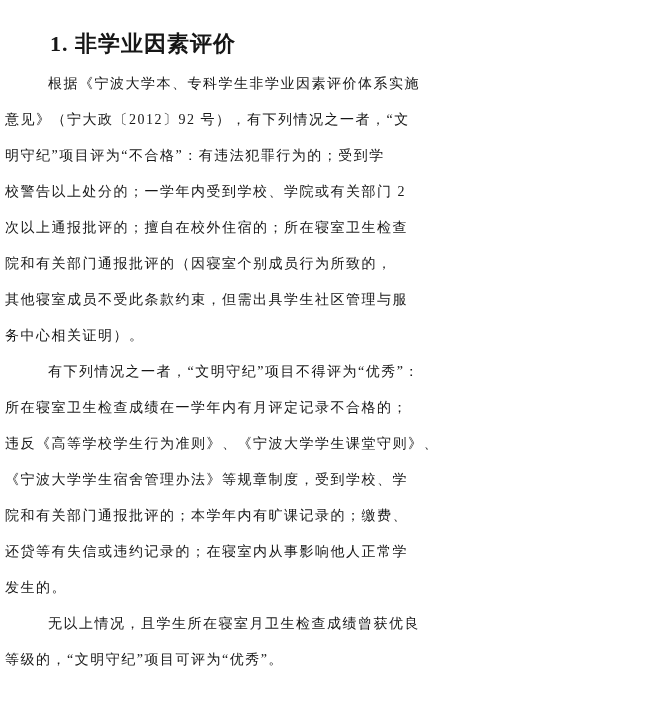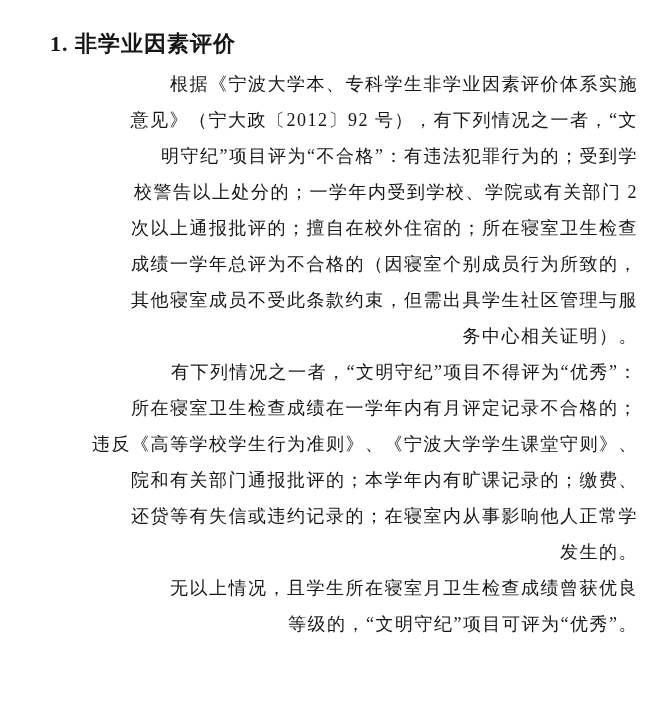--- a/index.html
+++ b/index.html
@@ -23,49 +23,49 @@
     font-weight: 700;
     line-height: 40px;
     padding-left: 45px;
     letter-spacing: 1px;
     white-space: nowrap;
   }
   .doc-body {
     margin-top: 2px;
   }
   .line {
-    font-size: 18px;
+    font-size: 14px;
     line-height: 36px;
     letter-spacing: 1.5px;
     white-space: nowrap;
-    text-align: right;
   }
   .line.indent {
     padding-left: 43px;
   }
   .b {
     font-weight: 400;
   }
 </style>
 </head>
 <body>
 
 <div class="page">
   <div class="heading">1. 非学业因素评价</div>
   <div class="doc-body">
       <div class="line indent"><span>根据《宁波大学本、专科学生非学业因素评价体系实施</span></div>
       <div class="line"><span>意见》（宁大政〔2012〕92 号），有下列情况之一者，“文</span></div>
       <div class="line"><span>明守纪”项目评为“不合格”：有违法犯罪行为的；受到学</span></div>
       <div class="line"><span>校警告以上处分的；一学年内受到学校、学院或有关部门 2</span></div>
       <div class="line"><span>次以上通报批评的；擅自在校外住宿的；</span><span class="b">所在寝室卫生检查</span></div>
-      <div class="line"><span class="b">成绩一学年总评为不合格的</span><span>（因寝室个别成员行为所致的，</span></div>
+      <div class="line"><span class="b">院和有关部门通报批评的</span><span>（因寝室个别成员行为所致的，</span></div>
       <div class="line"><span>其他寝室成员不受此条款约束，但需出具学生社区管理与服</span></div>
       <div class="line"><span>务中心相关证明）。</span></div>
       <div class="line indent"><span>有下列情况之一者，“文明守纪”项目不得评为“优秀”：</span></div>
       <div class="line"><span class="b">所在寝室卫生检查成绩在一学年内有月评定记录不合格的；</span></div>
       <div class="line"><span>违反《高等学校学生行为准则》、《宁波大学学生课堂守则》、</span></div>
+      <div class="line"><span>《宁波大学学生宿舍管理办法》等规章制度，受到学校、学</span></div>
       <div class="line"><span>院和有关部门通报批评的；本学年内有旷课记录的；缴费、</span></div>
       <div class="line"><span>还贷等有失信或违约记录的；在寝室内从事影响他人正常学</span></div>
       <div class="line"><span>发生的。</span></div>
       <div class="line indent"><span class="b">无以上情况，且学生所在寝室月卫生检查成绩曾获优良</span></div>
       <div class="line"><span class="b">等级的，“文明守纪”项目可评为“优秀”。</span></div>
     </div>
 </div>
 
 </body></html>

